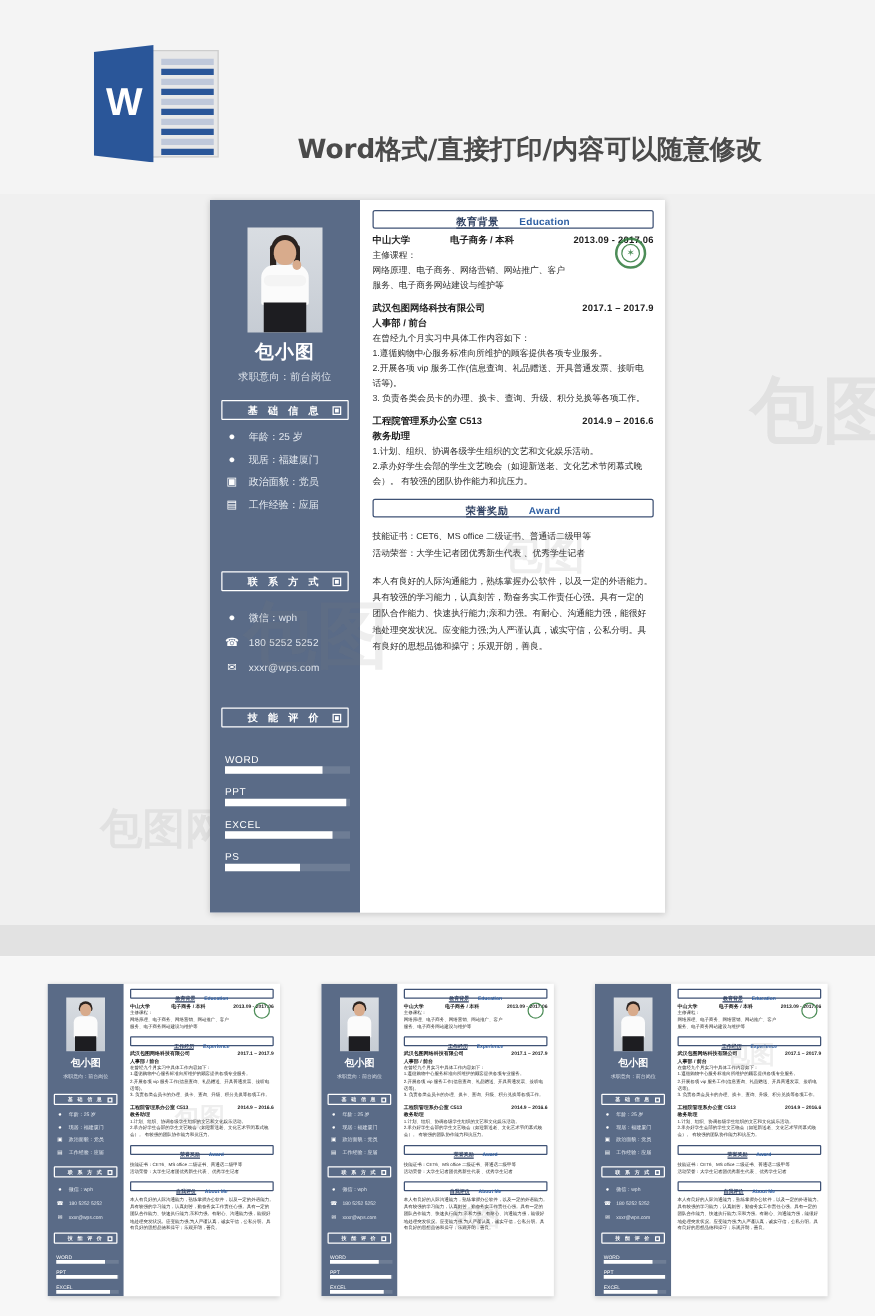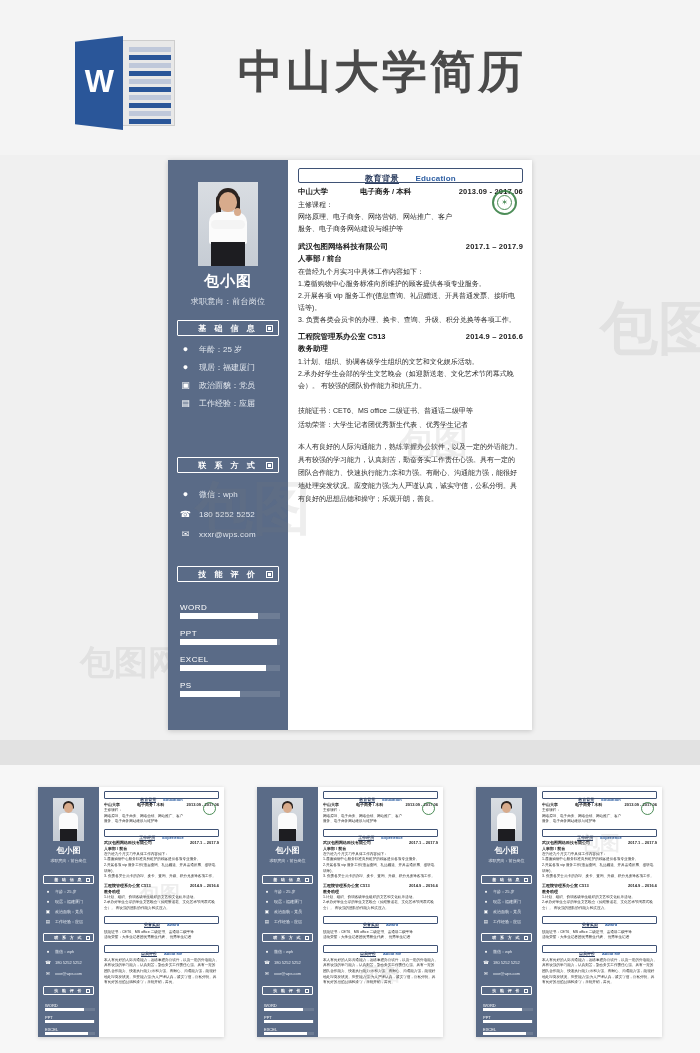--- a/index.html
+++ b/index.html
@@ -222,21 +222,21 @@
       <div class="ln" style="top:46px;"></div>
       <div class="ln pale" style="top:54px;"></div>
       <div class="ln" style="top:62px;"></div>
       <div class="ln pale" style="top:70px;"></div>
       <div class="ln" style="top:78px;"></div>
     </div>
     <div class="wl-left">
       <div class="wl-w">W</div>
     </div>
   </div>
-  <div class="title-zh">中山大学简历</div>
+  <div class="title-sub">Word格式/直接打印/内容可以随意修改</div>
 </div>
 
 <div class="resume">
 
   <div class="sidebar">
     <div class="photo">
       <div class="ph-hair"></div>
         <div class="ph-hair2"></div>
         <div class="ph-hair3"></div>
       <div class="ph-head"></div>
@@ -365,20 +365,24 @@
         <div class="sub-title">教务助理</div>
         <div class="body-txt">
           <p>1.计划、组织、协调各级学生组织的文艺和文化娱乐活动。</p>
           <p>2.承办好学生会部的学生文艺晚会（如迎新送老、文化艺术节闭幕式晚</p>
           <p>会）。    有较强的团队协作能力和抗压力。</p>
         </div>
       </div>
     </div>
 
     <div class="blk">
+      <div class="sec-head">
+        <span class="zh">荣誉奖励</span>
+        <span class="en">Award</span>
+      </div>
       <div class="body-txt" style="padding-top:6px;">
         <p style="margin-bottom:3px;">技能证书：CET6、MS office 二级证书、普通话二级甲等</p>
         <p>活动荣誉：大学生记者团优秀新生代表 、优秀学生记者</p>
       </div>
     </div>
 
     <div class="blk" style="margin-top:8px;">
       <div class="body-txt" style="padding-top:3px; line-height:12px;">
         <p>本人有良好的人际沟通能力，熟练掌握办公软件，以及一定的外语能力。</p>
         <p>具有较强的学习能力，认真刻苦，勤奋务实工作责任心强。具有一定的</p>

